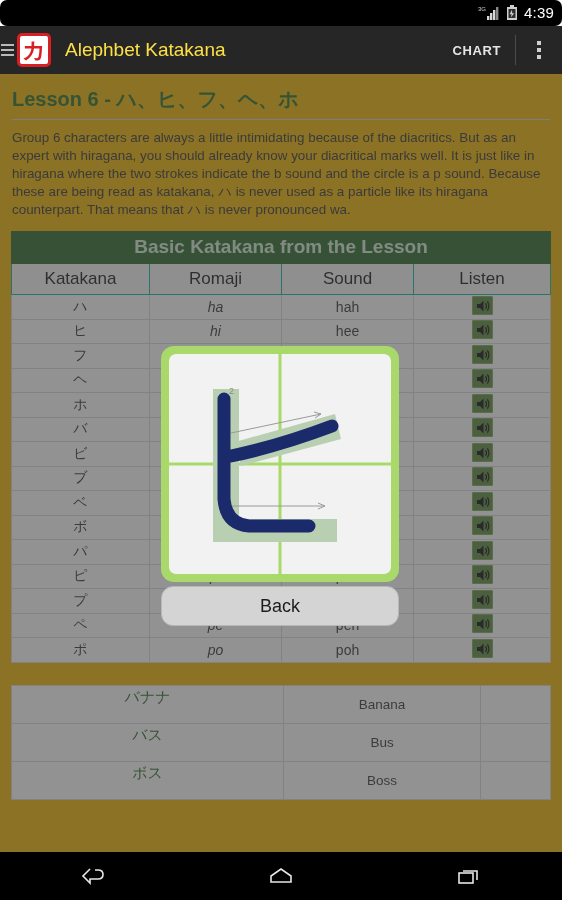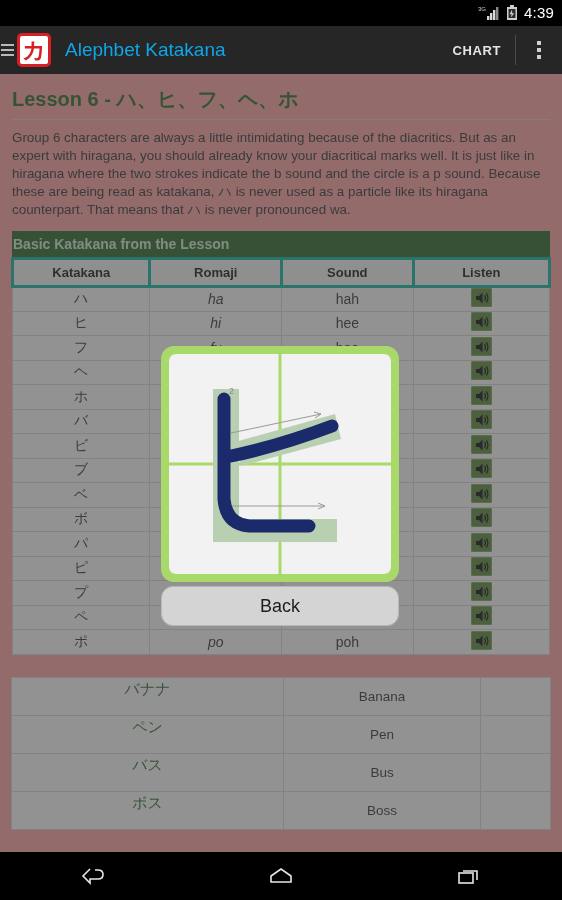--- a/index.html
+++ b/index.html
@@ -24,20 +24,21 @@
   .statusbar {
     position: absolute;
     top: 0; left: 0;
     width: 562px; height: 26px;
     background: #000000;
     display: flex;
     align-items: center;
     justify-content: flex-end;
     padding-right: 8px;
     gap: 6px;
+    border-radius: 7px;
   }
   .sb-signal { position: relative; width: 22px; height: 16px; display: block; }
   .sb-battery { display: block; width: 12px; height: 16px; }
   .sb-clock {
     color: #ffffff;
     font-size: 15px;
     letter-spacing: .2px;
     line-height: 16px;
   }
 
@@ -64,21 +65,21 @@
     border: 3px solid #d81f26;
     border-radius: 5px;
     color: #d81f26;
     font-size: 23px;
     font-weight: bold;
     line-height: 28px;
     text-align: center;
     font-family: "DejaVu Sans", sans-serif;
   }
   .ab-title {
-    color: #0ea5e9;
+    color: #fde047;
     font-size: 19px;
     margin-left: 14px;
     flex: 1;
     white-space: nowrap;
   }
   .ab-chart {
     color: #e5e5e5;
     font-size: 13px;
     font-weight: bold;
     letter-spacing: .6px;
@@ -90,21 +91,21 @@
     display: flex; flex-direction: column;
     align-items: center; justify-content: center; gap: 3px;
   }
   .ab-overflow i { display: block; width: 4px; height: 4px; background: #cfcfcf; }
 
   
   .content {
     position: absolute;
     top: 74px; left: 0;
     width: 562px; height: 778px;
-    background: #fca5a5;
+    background: #eab308;
     overflow: hidden;
   }
 
   .lesson-title {
     color: #2f7030;
     font-size: 20px;
     font-weight: bold;
     padding: 12px 12px 6px 12px;
     white-space: nowrap;
   }
@@ -124,33 +125,33 @@
   
   .tbl-wrap { padding: 0 11px; }
   table.data {
     width: 100%;
     border-collapse: collapse;
     table-layout: fixed;
   }
   table.data .tbl-title td {
     background: #2f6b30;
     color: #d8ecd6;
-    font-size: 14px;
+    font-size: 19px;
     font-weight: bold;
-    text-align: left;
+    text-align: center;
     padding: 4px 0 5px 0;
     border: 1px solid #2f6b30;
   }
   table.data th {
-    font-size: 13px;
-    font-weight: bold;
+    font-size: 17px;
+    font-weight: normal;
     color: #1d1d1d;
     text-align: center;
     padding: 5px 0 5px 0;
-    border: 3px solid #14b8a6;
+    border: 1px solid #14b8a6;
     background: #f3f3f3;
   }
   table.data td {
     border: 1px solid #d7d7d7;
     text-align: center;
     font-size: 14px;
     color: #3b3b3b;
     background: #fbfbfb;
     height: 24.5px;
     padding: 0;
@@ -486,25 +487,20 @@
           </colgroup>
         <tbody>
         </tbody>
         <tbody id="practice-rows">
             <tr>
               <td class="ph">バナナ</td>
               <td class="df">Banana</td>
               <td class="ls"></td>
             </tr>
             <tr>
-              <td class="ph">ペン</td>
-              <td class="df">Pen</td>
-              <td class="ls"></td>
-            </tr>
-            <tr>
               <td class="ph">バス</td>
               <td class="df">Bus</td>
               <td class="ls"></td>
             </tr>
             <tr>
               <td class="ph">ボス</td>
               <td class="df">Boss</td>
               <td class="ls"></td>
             </tr>
           </tbody>

